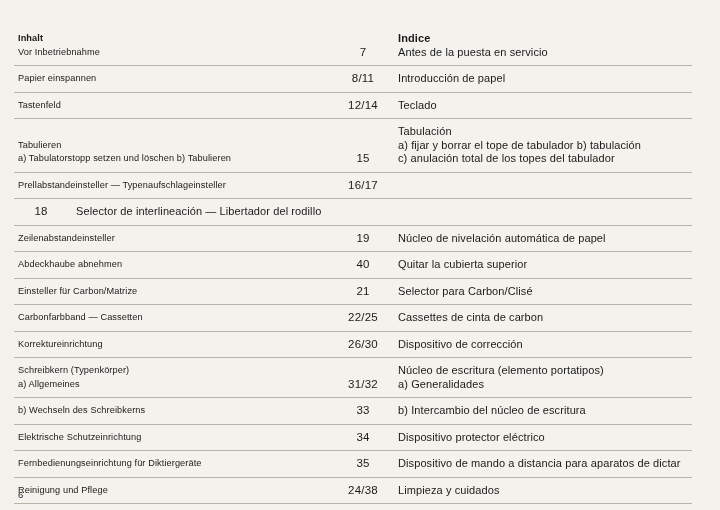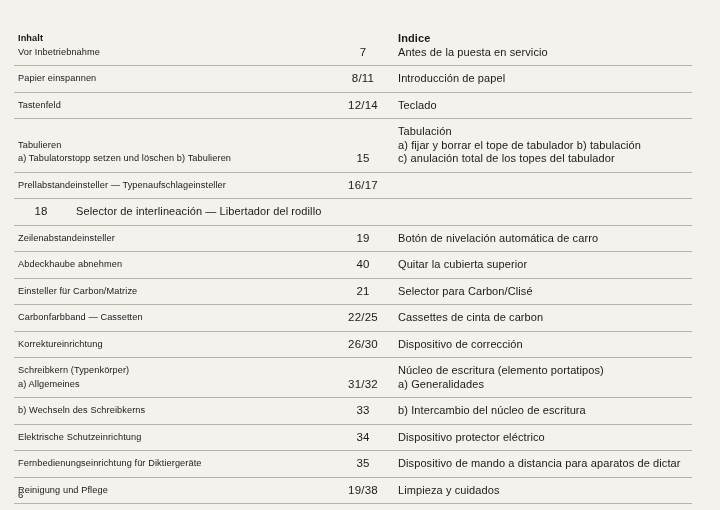--- a/index.html
+++ b/index.html
@@ -138,21 +138,21 @@
     </div>
 
     <div class="row">
       <div class="col-num">18</div>
       <div class="col-right">Selector de interlineación — Libertador del rodillo</div>
     </div>
 
     <div class="row">
       <div class="col-left">Zeilenabstandeinsteller</div>
       <div class="col-num">19</div>
-      <div class="col-right">Botón de nivelación automática de carro</div>
+      <div class="col-right">Núcleo de nivelación automática de papel</div>
     </div>
 
     <div class="row">
       <div class="col-left">Abdeckhaube abnehmen</div>
       <div class="col-num">40</div>
       <div class="col-right">Quitar la cubierta superior</div>
     </div>
 
     <div class="row">
       <div class="col-left">Einsteller für Carbon/Matrize</div>
@@ -197,21 +197,21 @@
     </div>
 
     <div class="row">
       <div class="col-left">Fernbedienungseinrichtung für Diktiergeräte</div>
       <div class="col-num">35</div>
       <div class="col-right">Dispositivo de mando a distancia para aparatos de dictar</div>
     </div>
 
     <div class="row">
       <div class="col-left">Reinigung und Pflege</div>
-      <div class="col-num">19/38</div>
+      <div class="col-num">24/38</div>
       <div class="col-right">Limpieza y cuidados</div>
     </div>
 
   </div>
 
   <div class="page-num">6</div>
 
 </div>
 
 </body></html>

